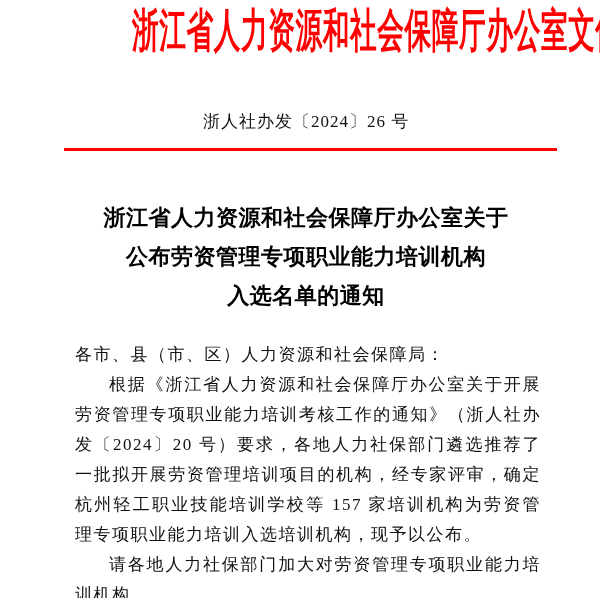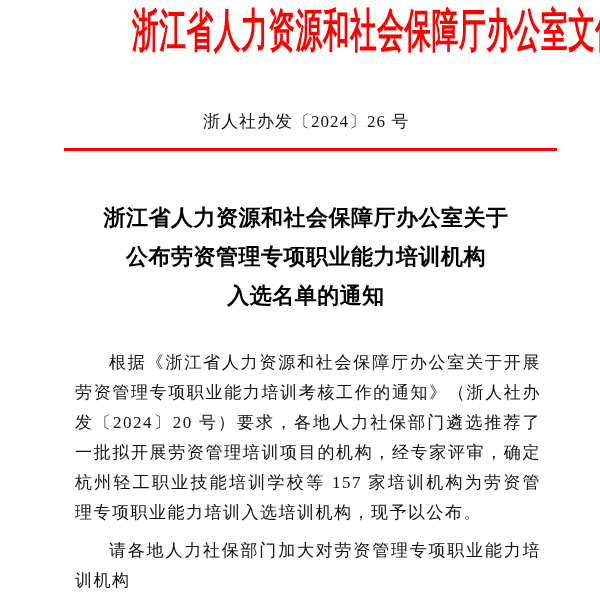--- a/index.html
+++ b/index.html
@@ -74,38 +74,38 @@
     line-height: 30px;
     letter-spacing: 1.5px;
     text-align: justify;
     color: #111;
   }
   .body-text p {
     margin: 0;
   }
   .body-text p.indent {
     text-indent: 2em;
-    margin-top: 8px;
   }
 </style>
 </head>
 <body>
 
 <div class="page">
 
   <div class="red-header">浙江省人力资源和社会保障厅办公室文件</div>
 
   <div class="doc-number">浙人社办发〔2024〕26 号</div>
 
   <div class="red-divider"></div>
 
   <h1 class="doc-title">
     <span>浙江省人力资源和社会保障厅办公室关于</span>
     <span>公布劳资管理专项职业能力培训机构</span>
     <span>入选名单的通知</span>
   </h1>
 
   <div class="body-text">
+    <p>各市、县（市、区）人力资源和社会保障局：</p>
     <p class="indent">根据《浙江省人力资源和社会保障厅办公室关于开展劳资管理专项职业能力培训考核工作的通知》（浙人社办发〔2024〕20 号）要求，各地人力社保部门遴选推荐了一批拟开展劳资管理培训项目的机构，经专家评审，确定杭州轻工职业技能培训学校等 157 家培训机构为劳资管理专项职业能力培训入选培训机构，现予以公布。</p>
     <p class="indent">请各地人力社保部门加大对劳资管理专项职业能力培训机构</p>
   </div>
 
 </div>
 
 </body></html>

